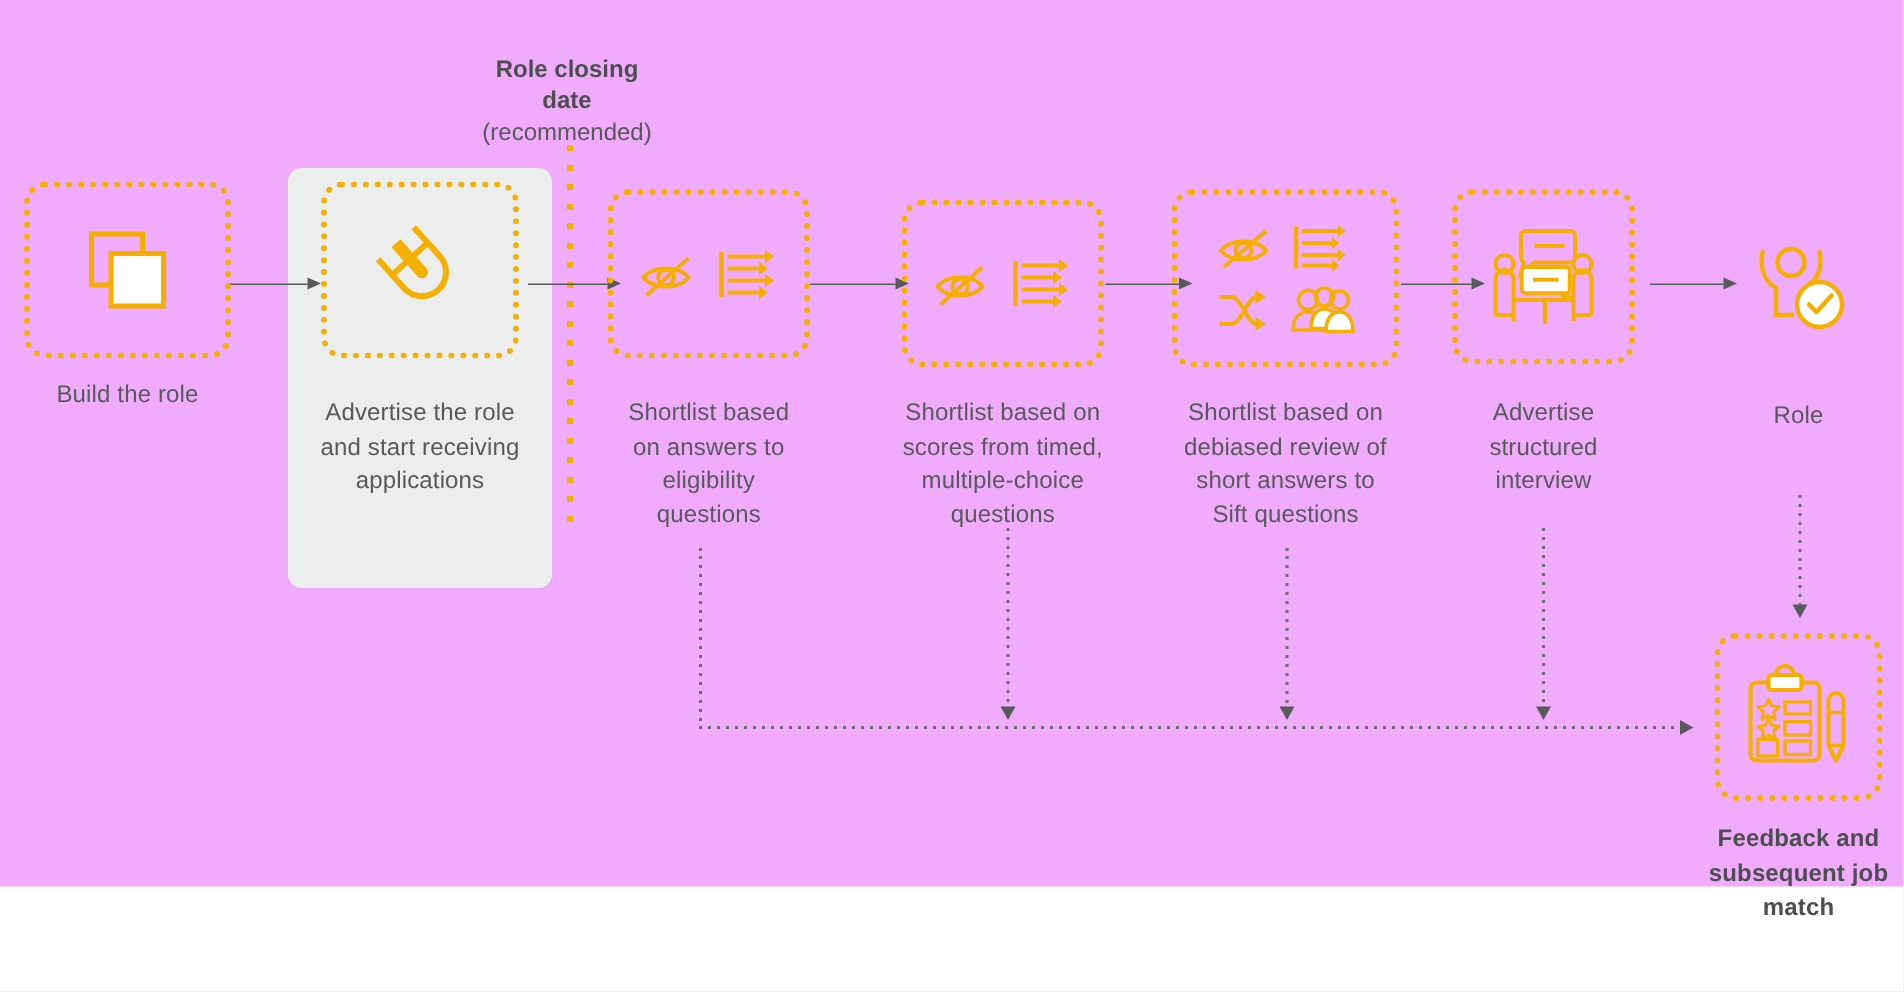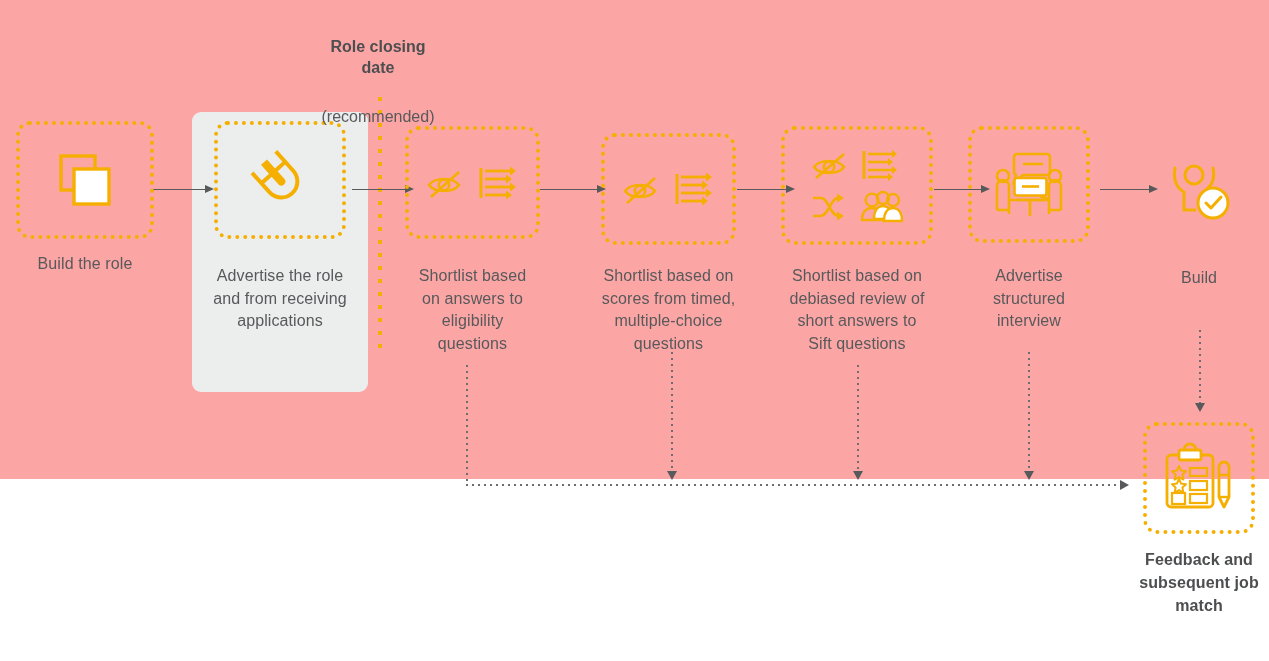--- a/index.html
+++ b/index.html
@@ -8,22 +8,22 @@
     margin: 0; padding: 0;
     background: #ffffff;
   }
   body {
     width: 1269px; height: 661px;
     font-family: "Liberation Sans", sans-serif;
     overflow: hidden;
   }
   #canvas {
     position: relative;
-    width: 1269px; height: 479px;
-    background: #fca5a5;
+    width: 1269px; height: 591px;
+    background: #f0abfc;
   }
 
   
   .grey-panel {
     position: absolute;
     background: #eceded;
     border-radius: 9px;
     z-index: 0;
   }
 
@@ -76,21 +76,20 @@
     line-height: 21px;
     color: #4d4e50;
     white-space: pre-line;
     display: block;
   }
   .closing-label .sub {
     font-size: 16px;
     line-height: 21px;
     color: #58595b;
     display: block;
-    margin-top: 28px;
   }
 
   
   .orange-divider {
     position: absolute;
     width: 4px;
     z-index: 2;
     background-image: repeating-linear-gradient(
       to bottom,
       #F5AF00 0px, #F5AF00 4px,
@@ -233,21 +232,21 @@
             <path d="M18 10 L18 36 a16 16 0 0 0 32 0 L50 10" stroke="#F5AF00" stroke-width="4" fill="none"></path>
             <path d="M18 10 L32 10 L32 36 a2 2 0 0 0 4 0 L36 10 L50 10" stroke="#F5AF00" stroke-width="4" fill="none" opacity="0"></path>
             <path d="M18 24 L32 24" stroke="#F5AF00" stroke-width="4"></path>
             <path d="M36 24 L50 24" stroke="#F5AF00" stroke-width="4"></path>
             <path d="M32 10 L32 36 a2 2 0 0 0 4 0 L36 10" stroke="#F5AF00" stroke-width="4" fill="none"></path>
           </g>
         </svg>
       </span>
     </div>
     <div class="node-caption" style="top:144px; width:180px;">Advertise the role
-and from receiving
+and start receiving
 applications</div>
   </div>
 
   <div class="node" style="left:405px; top:126px; width:135px;">
     <div class="node-box" style="width:135px; height:113px;">
       <span class="icon-wrap">
         <span>
           <svg width="42" height="42" viewBox="0 0 42 42" fill="none">
             <path d="M4 23 C10 15, 28 15, 34 23 C28 31, 10 31, 4 23 Z" stroke="#F5AF00" stroke-width="2.6" fill="none"></path>
             <circle cx="19" cy="23" r="5.2" stroke="#F5AF00" stroke-width="2.6" fill="none"></circle>
@@ -404,21 +403,21 @@
         <svg width="72" height="66" viewBox="0 0 72 66" fill="none">
           <circle cx="31" cy="17" r="9" stroke="#F5AF00" stroke-width="3" fill="none"></circle>
           <path d="M12 10 C10 22, 14 30, 21 34" stroke="#F5AF00" stroke-width="3" fill="none" stroke-linecap="round"></path>
           <path d="M50 10 C52 20, 49 27, 44 31" stroke="#F5AF00" stroke-width="3" fill="none" stroke-linecap="round"></path>
           <path d="M21 34 V52 H33" stroke="#F5AF00" stroke-width="3" fill="none"></path>
           <circle cx="50" cy="45" r="15" stroke="#F5AF00" stroke-width="3" fill="#fff"></circle>
           <path d="M43 45 L48 50 L58 39" stroke="#F5AF00" stroke-width="3" fill="none" stroke-linecap="round" stroke-linejoin="round"></path>
         </svg>
       </span>
     </div>
-    <div class="node-caption" style="top:112px; width:140px;">Build</div>
+    <div class="node-caption" style="top:112px; width:140px;">Role</div>
   </div>
 
   <div class="node" style="left:1143px; top:422px; width:112px;">
     <div class="node-box" style="width:112px; height:112px;">
       <span class="icon-wrap">
         <svg width="76" height="74" viewBox="0 0 76 74" fill="none">
 
           <rect x="6" y="14" width="46" height="52" rx="4" stroke="#F5AF00" stroke-width="2.8" fill="none"></rect>
 
           <rect x="18" y="9" width="22" height="10" rx="2" stroke="#F5AF00" stroke-width="2.8" fill="#fff"></rect>

